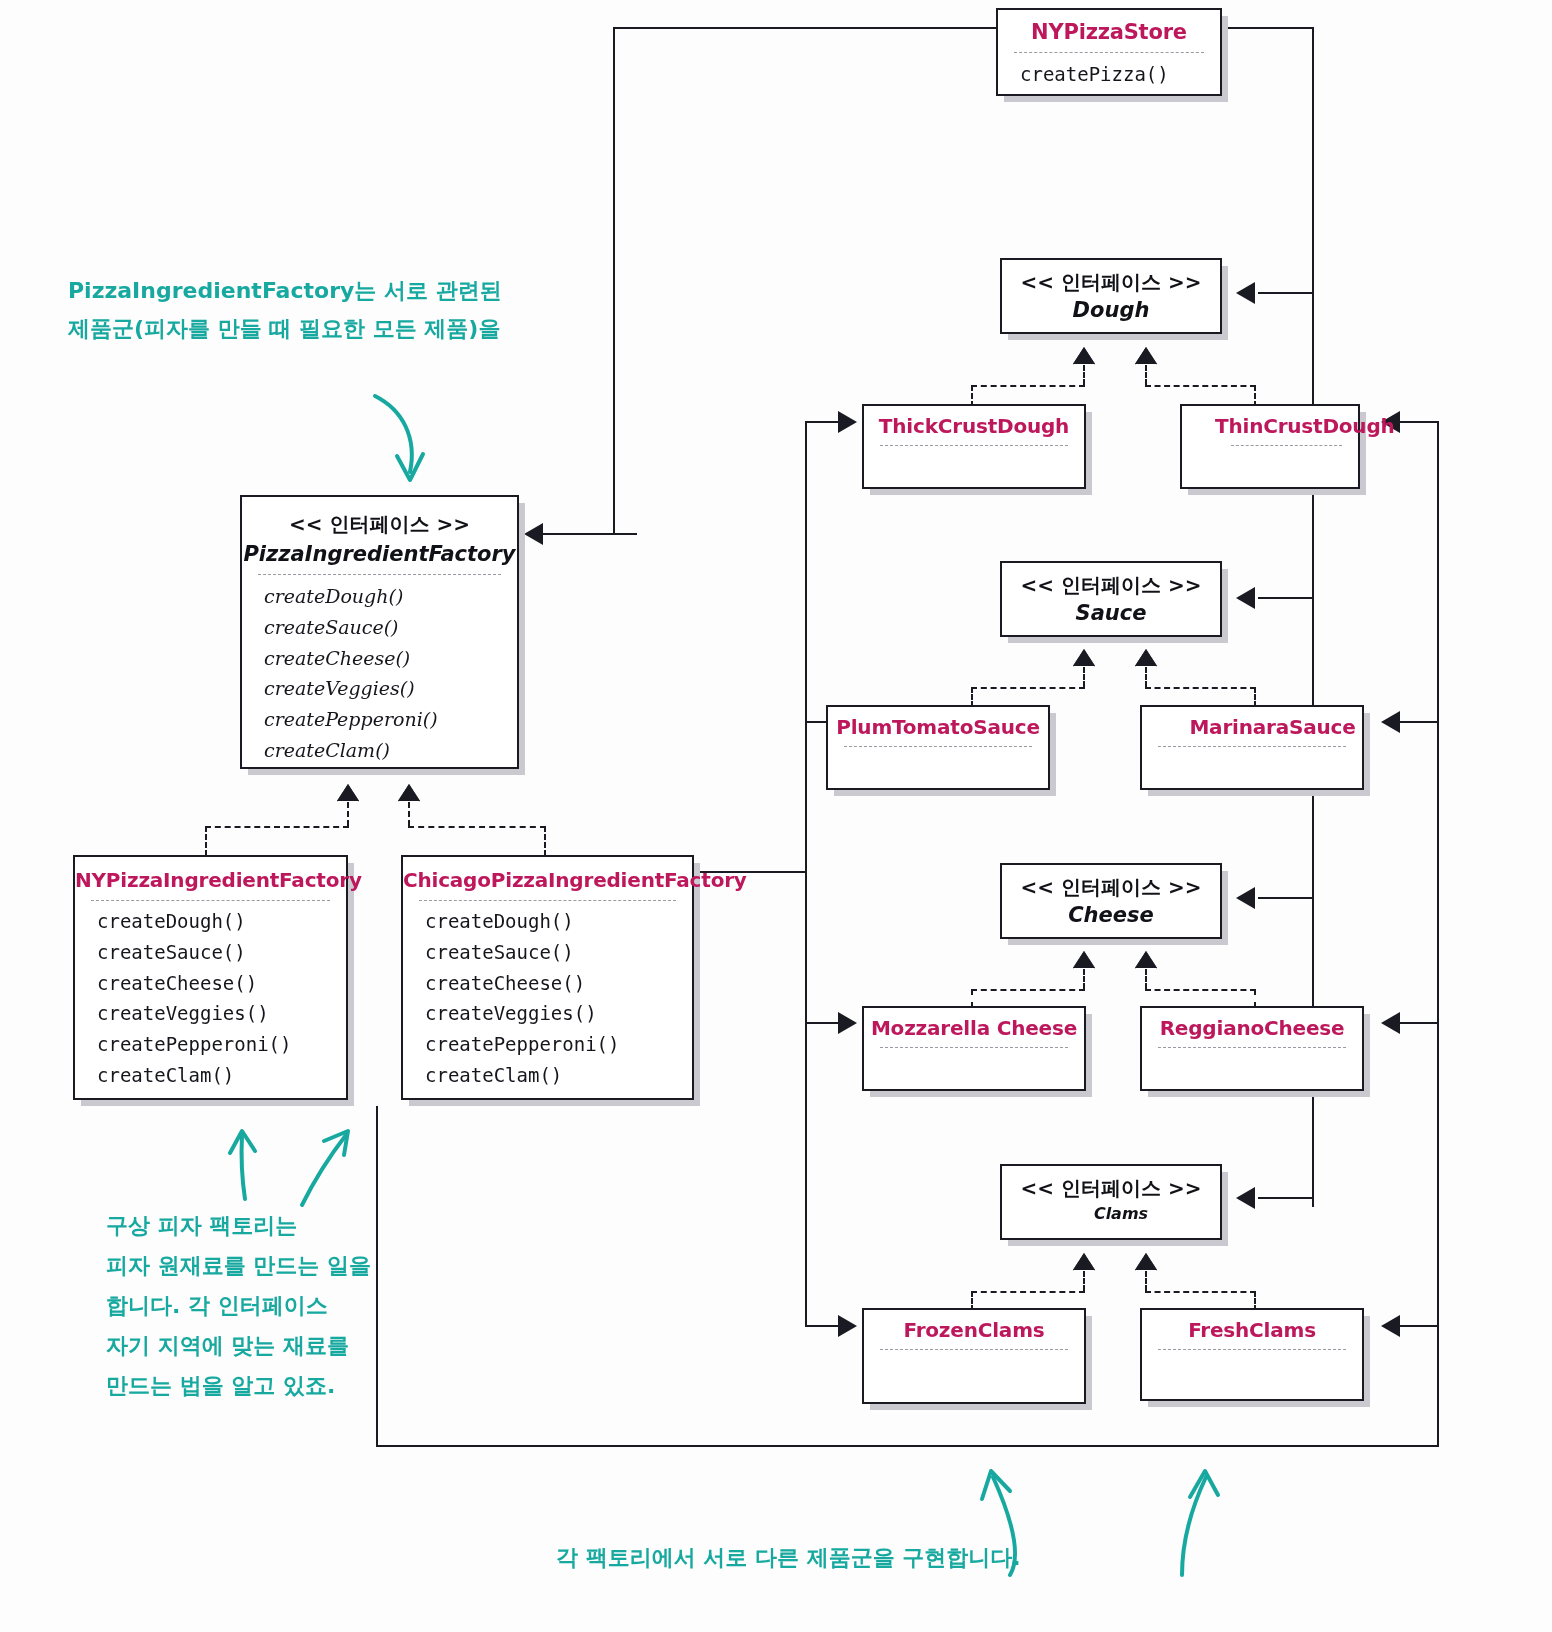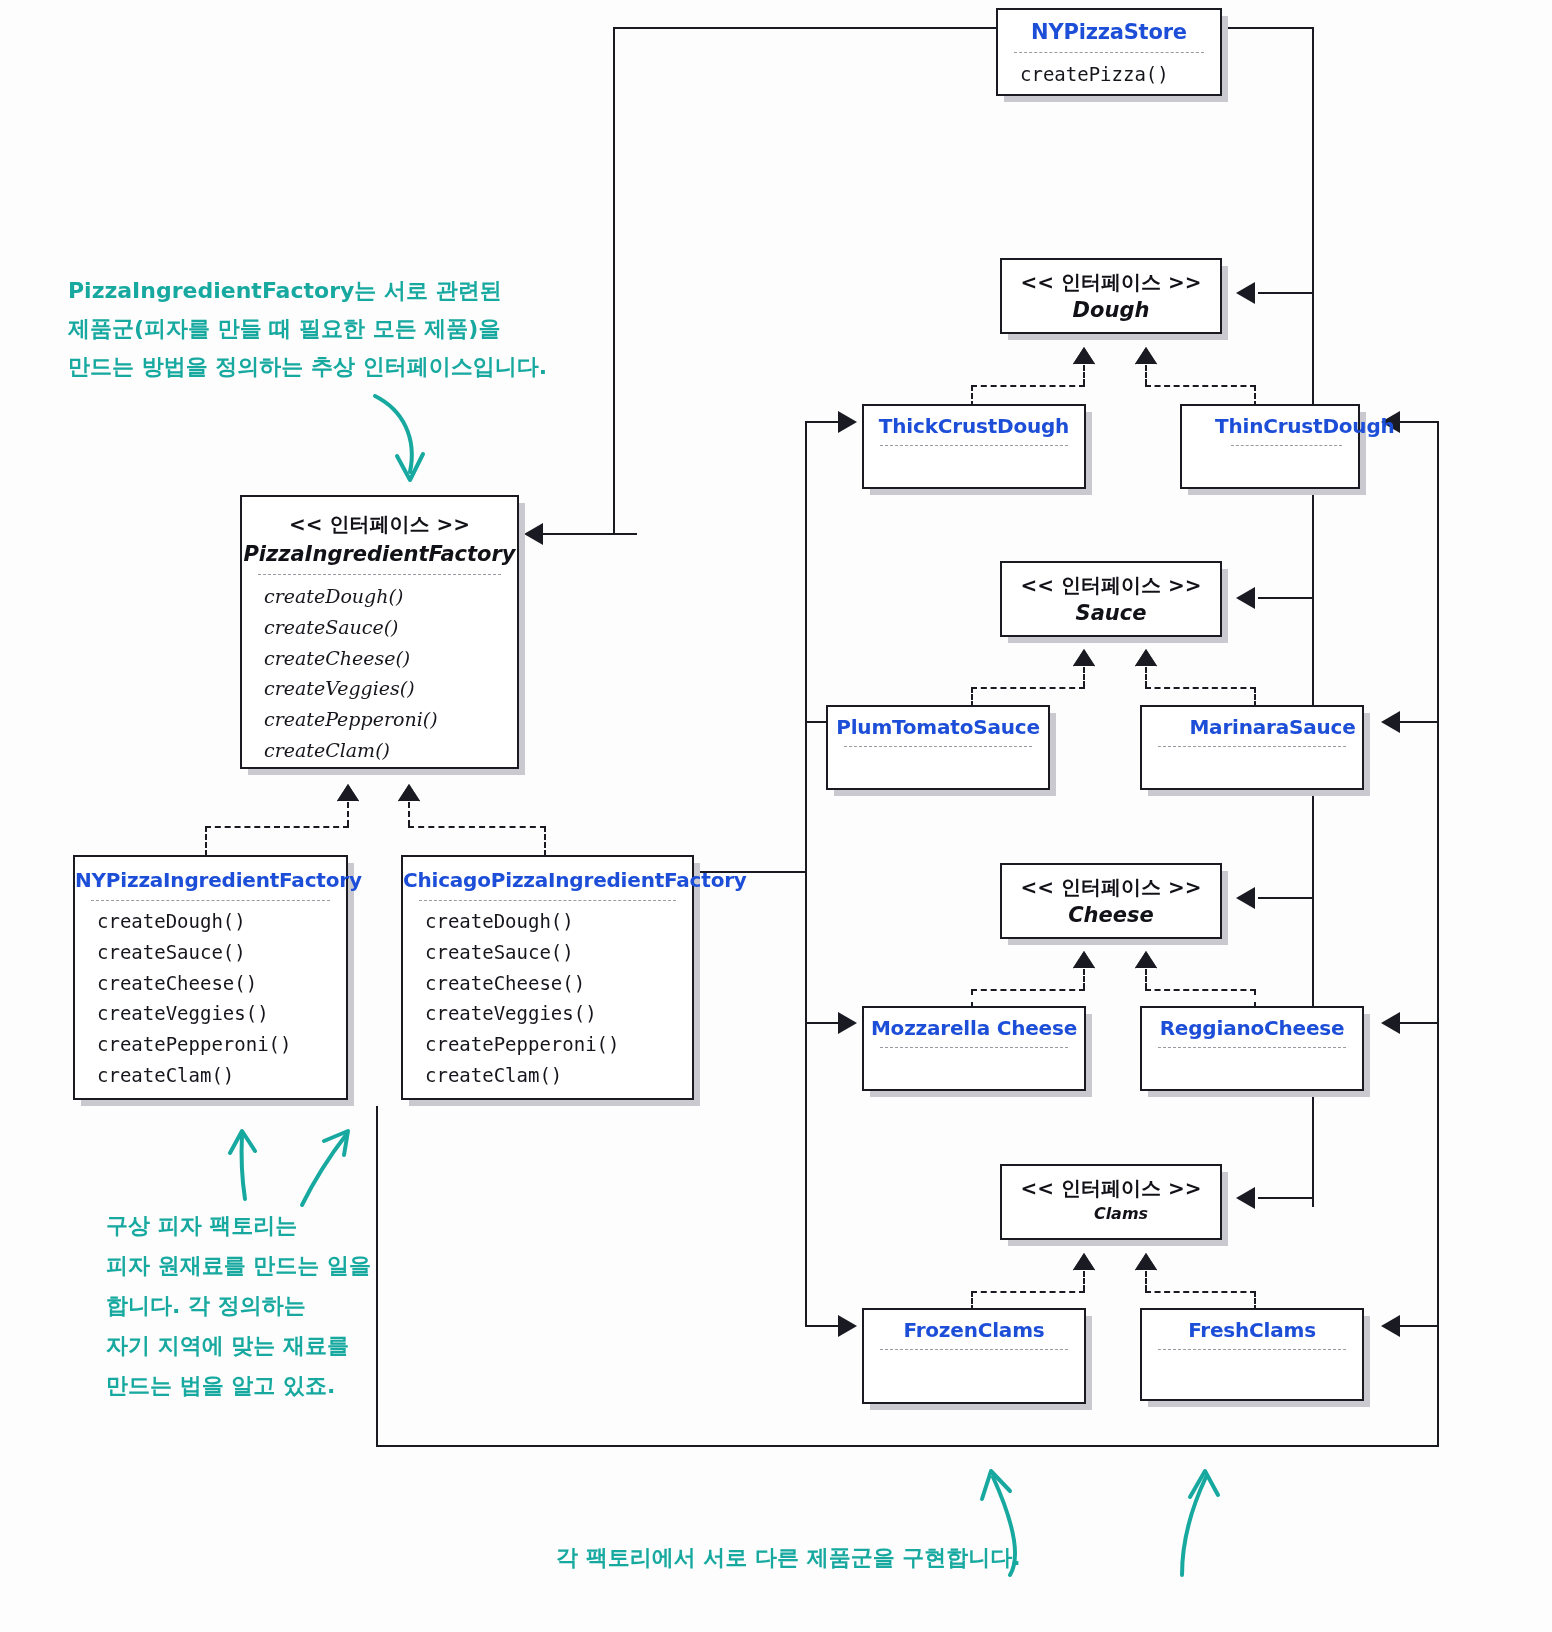--- a/index.html
+++ b/index.html
@@ -23,21 +23,21 @@
     position: absolute;
     box-sizing: border-box;
     background: #ffffff;
     border: 2px solid #1a1a22;
     box-shadow: 7px 7px 0 -1px #c9c9cf;
     z-index: 5;
   }
   .box-title {
     text-align: center;
     font-weight: bold;
-    color: #1d4ed8;
+    color: #be185d;
     letter-spacing: -0.2px;
   }
   .stereo {
     text-align: center;
     font-weight: bold;
     color: #111118;
     font-family: "DejaVu Sans", sans-serif;
   }
   .iface-name {
     text-align: center;
@@ -341,32 +341,31 @@
   </div>
 
   <div class="uml-box" style="left:1140px; top:1308px; width:224px; height:93px;">
     <div class="box-title" style="font-size:20px; padding-top:8px;">FreshClams</div>
     <div class="divider" style="margin-top:7px;"></div>
   </div>
 
   <div class="note" style="left:68px; top:272px; font-size:22px; line-height:1.72;">
     <div>PizzaIngredientFactory는 서로 관련된</div>
     <div>제품군(피자를 만들 때 필요한 모든 제품)을</div>
-    <div>만드는 방법을 정의하는 추상 인터페이스입니다.</div>
   </div>
 
   <svg class="note-curve" style="left:365px; top:390px;" width="90" height="100" viewBox="0 0 90 100">
     <path d="M10 6 C 38 20, 52 48, 45 82" fill="none" stroke="#17a9a0" stroke-width="4" stroke-linecap="round"></path>
     <path d="M32 66 L45 90 L58 64" fill="none" stroke="#17a9a0" stroke-width="4" stroke-linecap="round" stroke-linejoin="round"></path>
   </svg>
 
   <div class="note" style="left:106px; top:1206px; font-size:22px; line-height:1.82;">
     <div>구상 피자 팩토리는</div>
     <div>피자 원재료를 만드는 일을</div>
-    <div>합니다. 각 정의하는</div>
+    <div>합니다. 각 인터페이스</div>
     <div>자기 지역에 맞는 재료를</div>
     <div>만드는 법을 알고 있죠.</div>
   </div>
 
   <svg class="note-curve" style="left:215px; top:1125px;" width="60" height="80" viewBox="0 0 60 80">
     <path d="M30 74 C 26 48, 26 30, 27 10" fill="none" stroke="#17a9a0" stroke-width="4" stroke-linecap="round"></path>
     <path d="M15 28 L27 6 L40 26" fill="none" stroke="#17a9a0" stroke-width="4" stroke-linecap="round" stroke-linejoin="round"></path>
   </svg>
 
   <svg class="note-curve" style="left:290px; top:1125px;" width="70" height="85" viewBox="0 0 70 85">

